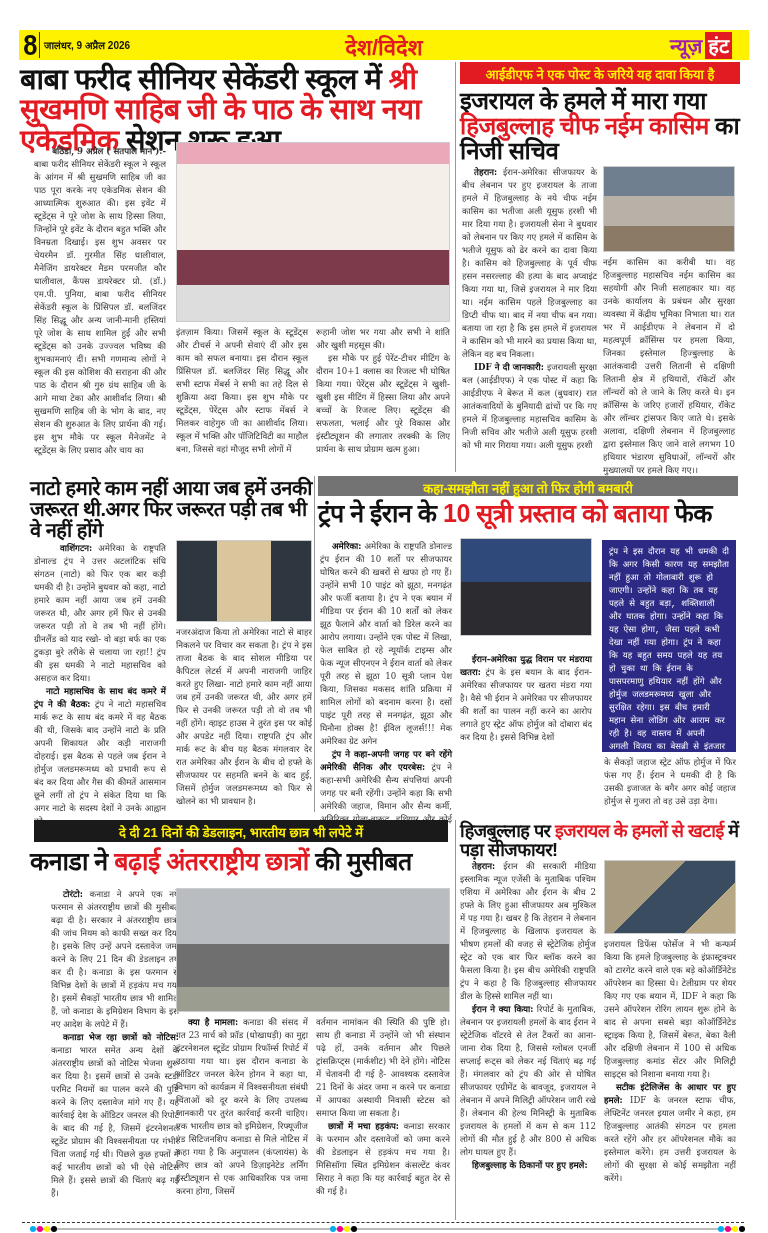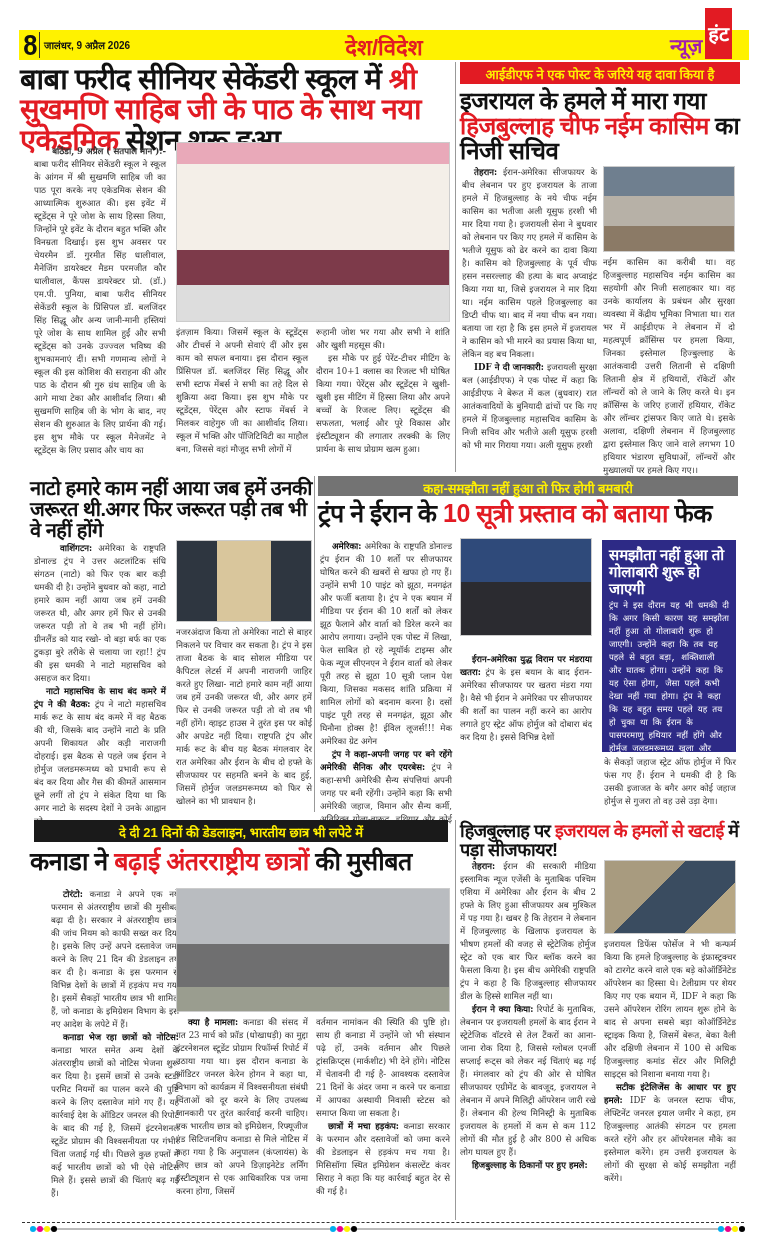--- a/index.html
+++ b/index.html
@@ -42,21 +42,21 @@
 <div style="position:absolute;left:19px;top:30px;height:30px;width:489px;background:#fff200"></div>
 <div style="position:absolute;left:19px;top:30px;height:30px;width:486px;background:#fff200"></div>
 <div style="position:absolute;left:19px;top:30px;height:30px;width:730px;background:#fff200"></div>
 
 <div class="pg">8</div>
 <div class="pg-sep"></div>
 <div class="pg-date">जालंधर, 9 अप्रैल 2026</div>
 <div class="sect">देश/विदेश</div>
 <div style="position:absolute;left:670px;top:31px;height:28px;display:flex;align-items:flex-end;gap:3px">
   <span style="font:bold 20px 'Liberation Sans',sans-serif;color:#a21caf">न्यूज़</span>
-  <span style="font:bold 20px 'Liberation Sans',sans-serif;color:#fff;background:#e21b23;padding:12px 3px">हंट</span>
+  <span style="font:bold 20px 'Liberation Sans',sans-serif;color:#fff;background:#e21b23;padding:0 3px">हंट</span>
 </div>
 
 <div class="head" style="left:20px;top:64px;width:425px;font-size:29px">
   <span>बाबा फरीद सीनियर सेकेंडरी स्कूल में </span><span class="red">श्री सुखमणि साहिब जी के पाठ के साथ नया एकेडमिक</span><span> सेशन शुरू हुआ</span>
 </div>
 <div class="col" style="left:34px;top:145px;width:132px">
   <div style="text-align:right;font-weight:bold">बठिंडा, 9 अप्रैल ( सतपाल मान ):-</div>
   <div>बाबा फरीद सीनियर सेकेंडरी स्कूल ने स्कूल के आंगन में श्री सुखमणि साहिब जी का पाठ पूरा करके नए एकेडमिक सेशन की आध्यात्मिक शुरुआत की। इस इवेंट में स्टूडेंट्स ने पूरे जोश के साथ हिस्सा लिया, जिन्होंने पूरे इवेंट के दौरान बहुत भक्ति और विनम्रता दिखाई। इस शुभ अवसर पर चेयरमैन डॉ. गुरमीत सिंह धालीवाल, मैनेजिंग डायरेक्टर मैडम परमजीत कौर धालीवाल, कैंपस डायरेक्टर प्रो. (डॉ.) एम.पी. पुनिया, बाबा फरीद सीनियर सेकेंडरी स्कूल के प्रिंसिपल डॉ. बलजिंदर सिंह सिद्धू और अन्य जानी-मानी हस्तियां पूरे जोश के साथ शामिल हुईं और सभी स्टूडेंट्स को उनके उज्ज्वल भविष्य की शुभकामनाएं दीं। सभी गणमान्य लोगों ने स्कूल की इस कोशिश की सराहना की और पाठ के दौरान श्री गुरु ग्रंथ साहिब जी के आगे माथा टेका और आशीर्वाद लिया। श्री सुखमणि साहिब जी के भोग के बाद, नए सेशन की शुरुआत के लिए प्रार्थना की गई। इस शुभ मौके पर स्कूल मैनेजमेंट ने स्टूडेंट्स के लिए प्रसाद और चाय का</div>
 </div>
 <div class="photo" style="left:176px;top:142px;width:274px;height:180px;background:linear-gradient(180deg,#e9a9b9 0 12%,#f4efe8 12% 60%,#7d3a4a 60% 80%,#ddd 80%)"></div>
@@ -92,21 +92,20 @@
 <div class="col" style="left:320px;top:540px;width:132px">
   <span style="padding-left:12px"></span><b>अमेरिका:</b><span> अमेरिका के राष्ट्रपति डोनाल्ड ट्रंप ईरान की 10 शर्तों पर सीजफायर घोषित करने की खबरों से खफा हो गए हैं। उन्होंने सभी 10 पाइंट को झूठा, मनगढ़ंत और फर्जी बताया है। ट्रंप ने एक बयान में मीडिया पर ईरान की 10 शर्तों को लेकर झूठ फैलाने और वार्ता को डिरेल करने का आरोप लगाया। उन्होंने एक पोस्ट में लिखा, फेल साबित हो रहे न्यूयॉर्क टाइम्स और फेक न्यूज सीएनएन ने ईरान वार्ता को लेकर पूरी तरह से झूठा 10 सूत्री प्लान पेश किया, जिसका मकसद शांति प्रक्रिया में शामिल लोगों को बदनाम करना है। दसों पाइंट पूरी तरह से मनगढ़ंत, झूठा और घिनौना होक्स है! ईविल लूजर्स!!! मेक अमेरिका ग्रेट अगेन</span><br>
   <span style="padding-left:12px"></span><b>ट्रंप ने कहा-अपनी जगह पर बने रहेंगे अमेरिकी सैनिक और एयरबेस:</b><span> ट्रंप ने कहा-सभी अमेरिकी सैन्य संपत्तियां अपनी जगह पर बनी रहेंगी। उन्होंने कहा कि सभी अमेरिकी जहाज, विमान और सैन्य कर्मी, अतिरिक्त गोला-बारूद, हथियार और कोई भी</span>
 </div>
 <div class="photo" style="left:460px;top:538px;width:132px;height:98px;background:linear-gradient(180deg,#2f4a7a 0 45%,#2b2b30 45%)"></div>
 <div class="col" style="left:460px;top:640px;width:132px">
   <br>
   <span style="padding-left:12px"></span><b>ईरान-अमेरिका युद्ध विराम पर मंडराया खतरा:</b><span> ट्रंप के इस बयान के बाद ईरान-अमेरिका सीजफायर पर खतरा मंडरा गया है। वैसे भी ईरान ने अमेरिका पर सीजफायर की शर्तों का पालन नहीं करने का आरोप लगाते हुए स्ट्रेट ऑफ होर्मुज को दोबारा बंद कर दिया है। इससे विभिन्न देशों</span>
 </div>
 <div class="box" style="left:602px;top:540px;width:134px;height:212px">
-  <h3>समझौता नहीं हुआ तो गोलाबारी शुरू हो जाएगी</h3>
   <p>ट्रंप ने इस दौरान यह भी धमकी दी कि अगर किसी कारण यह समझौता नहीं हुआ तो गोलाबारी शुरू हो जाएगी। उन्होंने कहा कि तब यह पहले से बहुत बड़ा, शक्तिशाली और घातक होगा। उन्होंने कहा कि यह ऐसा होगा, जैसा पहले कभी देखा नहीं गया होगा। ट्रंप ने कहा कि यह बहुत समय पहले यह तय हो चुका था कि ईरान के पासपरमाणु हथियार नहीं होंगे और होर्मुज जलडमरूमध्य खुला और सुरक्षित रहेगा। इस बीच हमारी महान सेना लोडिंग और आराम कर रही है। वह वास्तव में अपनी अगली विजय का बेसब्री से इंतजार कर रही है।</p>
 </div>
 <div class="col" style="left:604px;top:756px;width:132px">के सैकड़ों जहाज स्ट्रेट ऑफ होर्मुज में फिर फंस गए हैं। ईरान ने धमकी दी है कि उसकी इजाजत के बगैर अगर कोई जहाज होर्मुज से गुजरा तो वह उसे उड़ा देगा।</div>
 
 <div class="strap" style="left:34px;top:820px;width:414px;height:22px;background:#1a1a1a;font-size:13px">दे दी 21 दिनों की डेडलाइन,  भारतीय छात्र भी लपेटे में</div>
 <div class="head" style="left:30px;top:848px;width:430px;font-size:25px">
   <span>कनाडा ने </span><span class="red">बढ़ाई अंतरराष्ट्रीय छात्रों</span><span> की मुसीबत</span>
 </div>
 <div class="col" style="left:51px;top:888px;width:128px">
   <span style="padding-left:12px"></span><b>टोरंटो:</b><span> कनाडा ने अपने एक नये फरमान से अंतरराष्ट्रीय छात्रों की मुसीबत बढ़ा दी है। सरकार ने अंतरराष्ट्रीय छात्रों की जांच नियम को काफी सख्त कर दिया है। इसके लिए उन्हें अपने दस्तावेज जमा करने के लिए 21 दिन की डेडलाइन तय कर दी है। कनाडा के इस फरमान से विभिन्न देशों के छात्रों में हड़कंप मच गया है। इसमें सैकड़ों भारतीय छात्र भी शामिल हैं, जो कनाडा के इमिग्रेशन विभाग के इस नए आदेश के लपेटे में हैं।</span><br>

